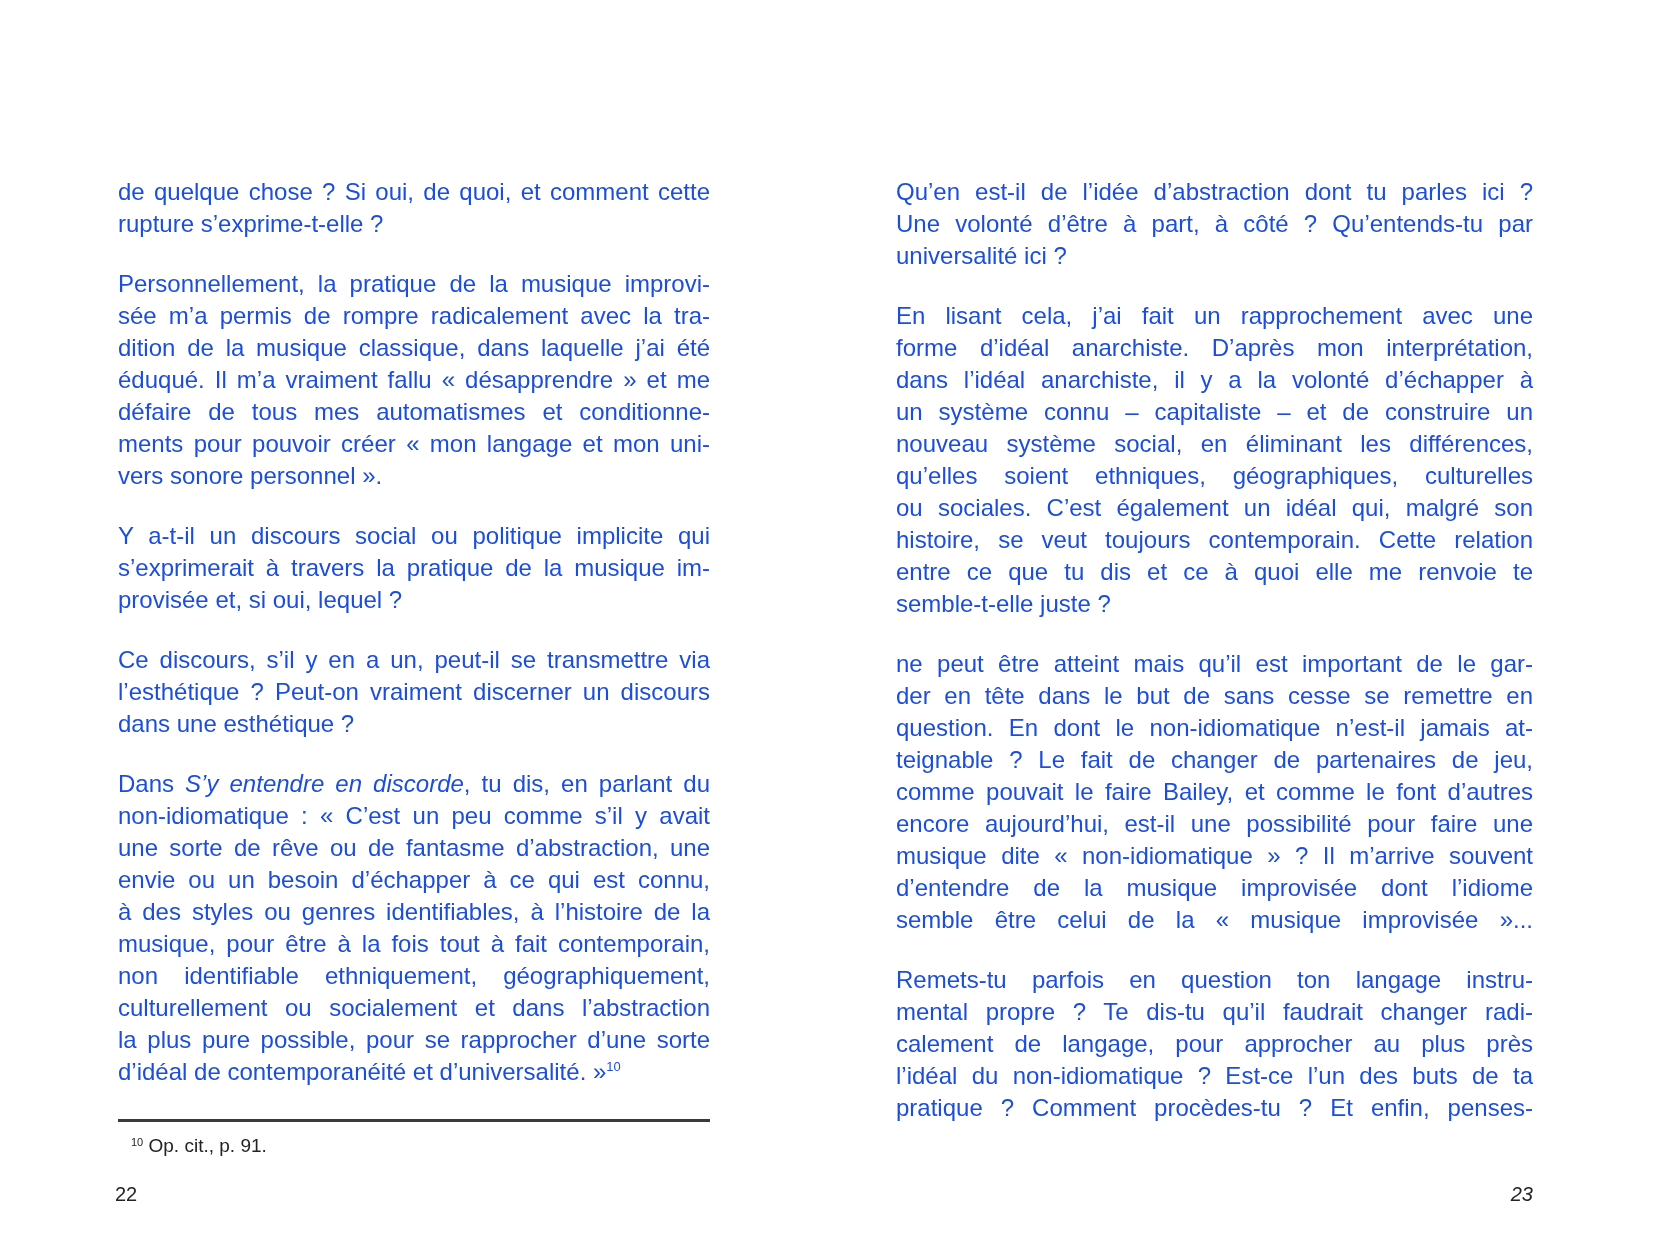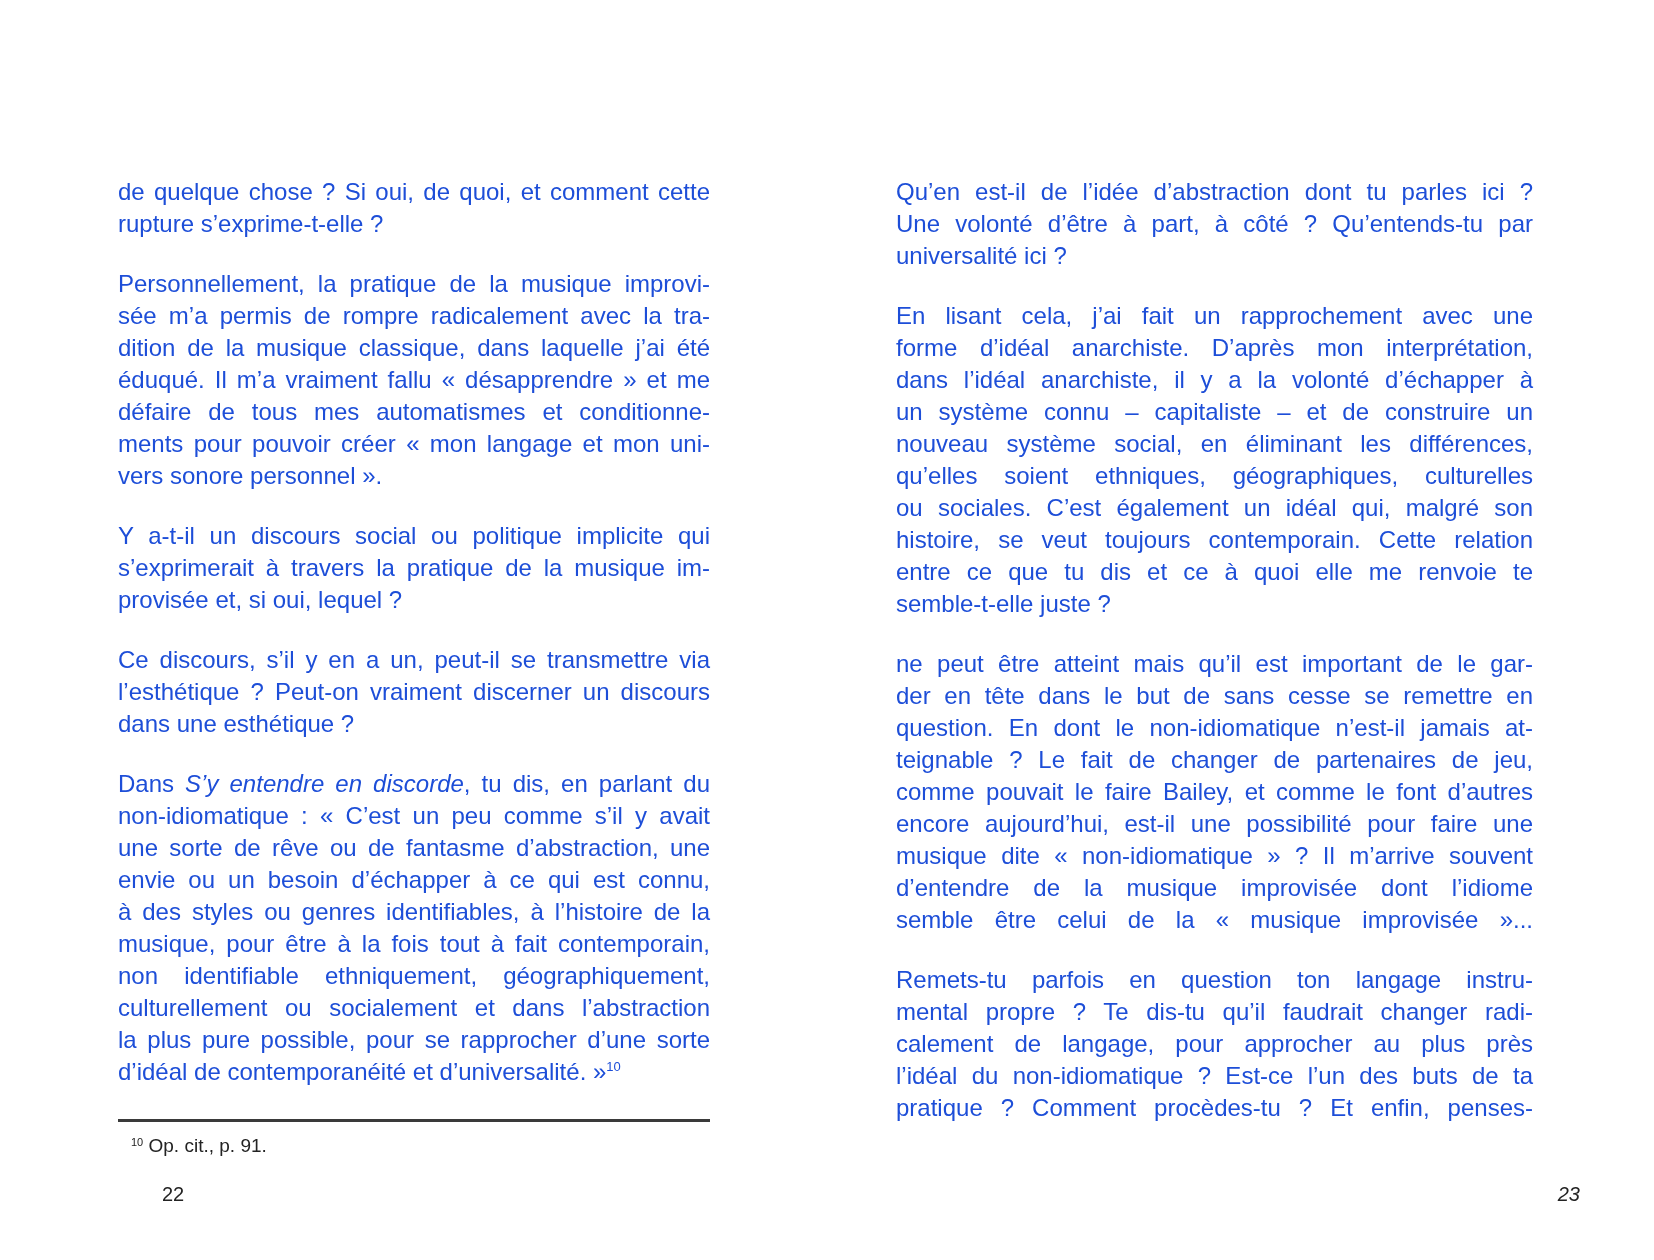--- a/index.html
+++ b/index.html
@@ -55,21 +55,20 @@
   #footnote .sup {
     font-size: 11px;
     vertical-align: 6px;
   }
   .pagenum {
     position: absolute;
     top: 1182px;
     font-size: 20px;
     line-height: 24px;
     color: #232323;
-    margin-left: 47px;
   }
   #pagenum-left  { left: 115px; }
   #pagenum-right { left: 1413px; width: 120px; text-align: right; font-style: italic; }
 </style>
 </head>
 <body>
 
 <div class="col" id="col-left">
     <div class="para">
       <div class="line">de quelque chose ? Si oui, de quoi, et comment cette</div>

